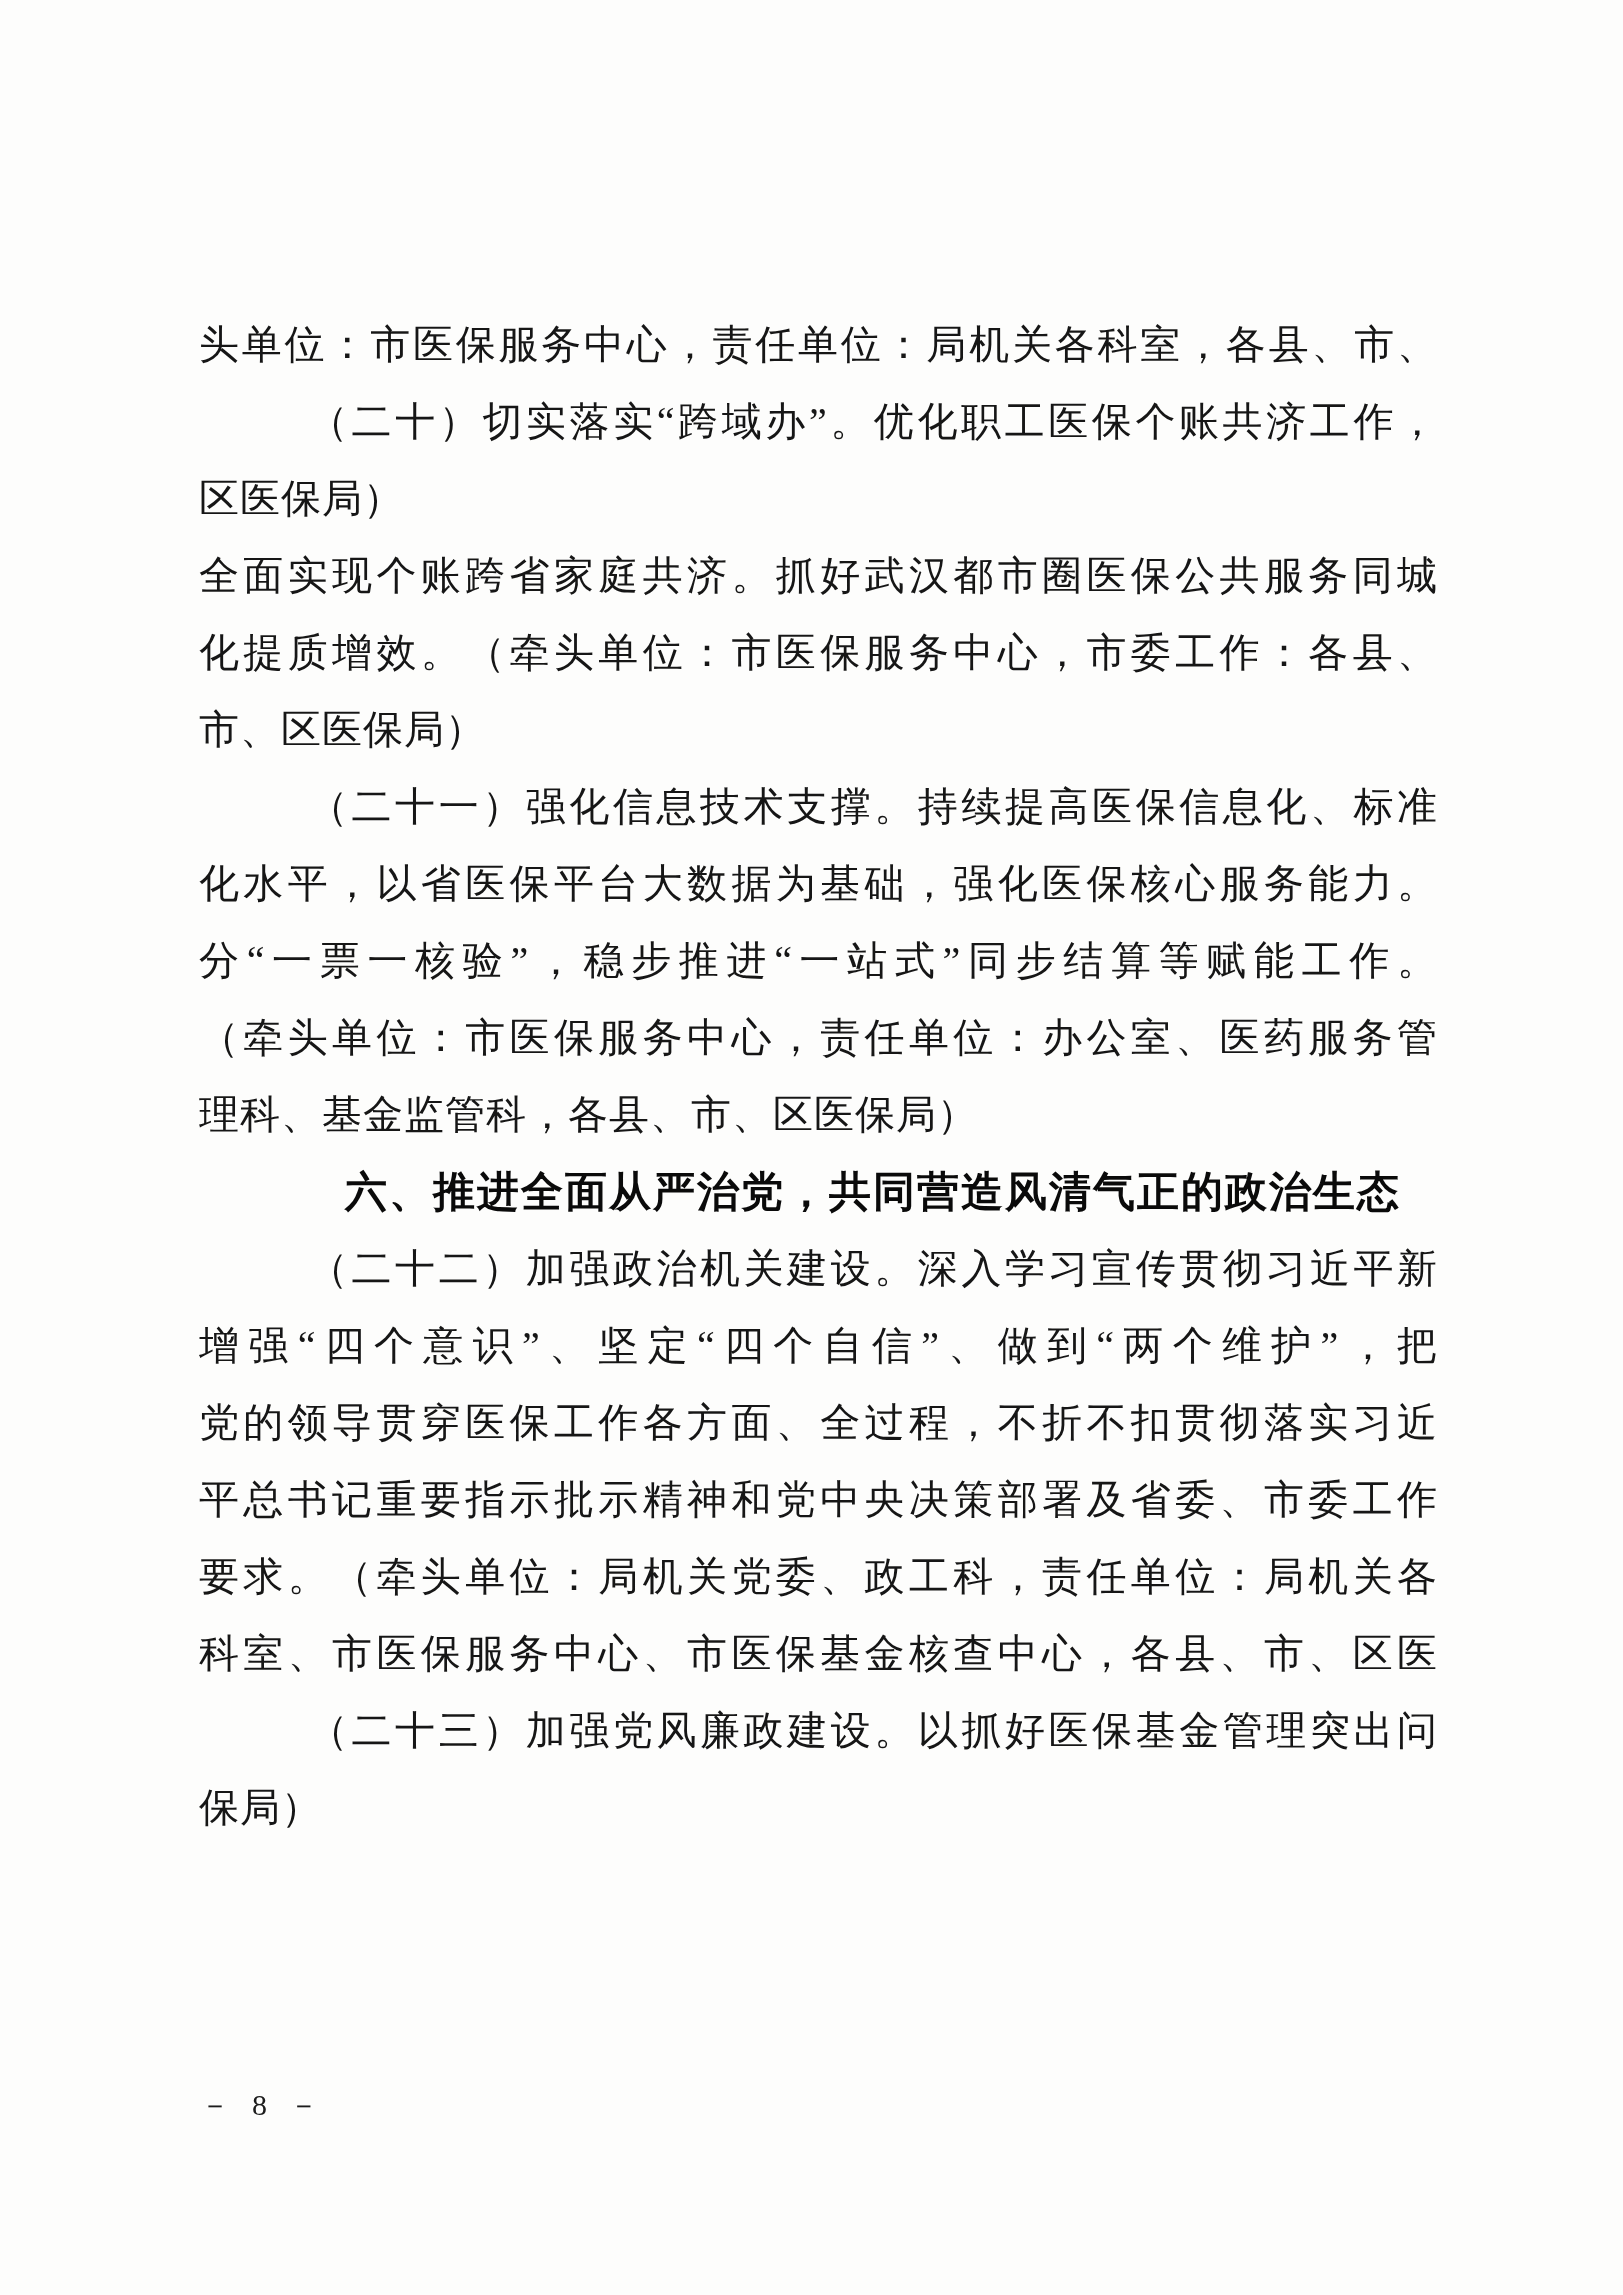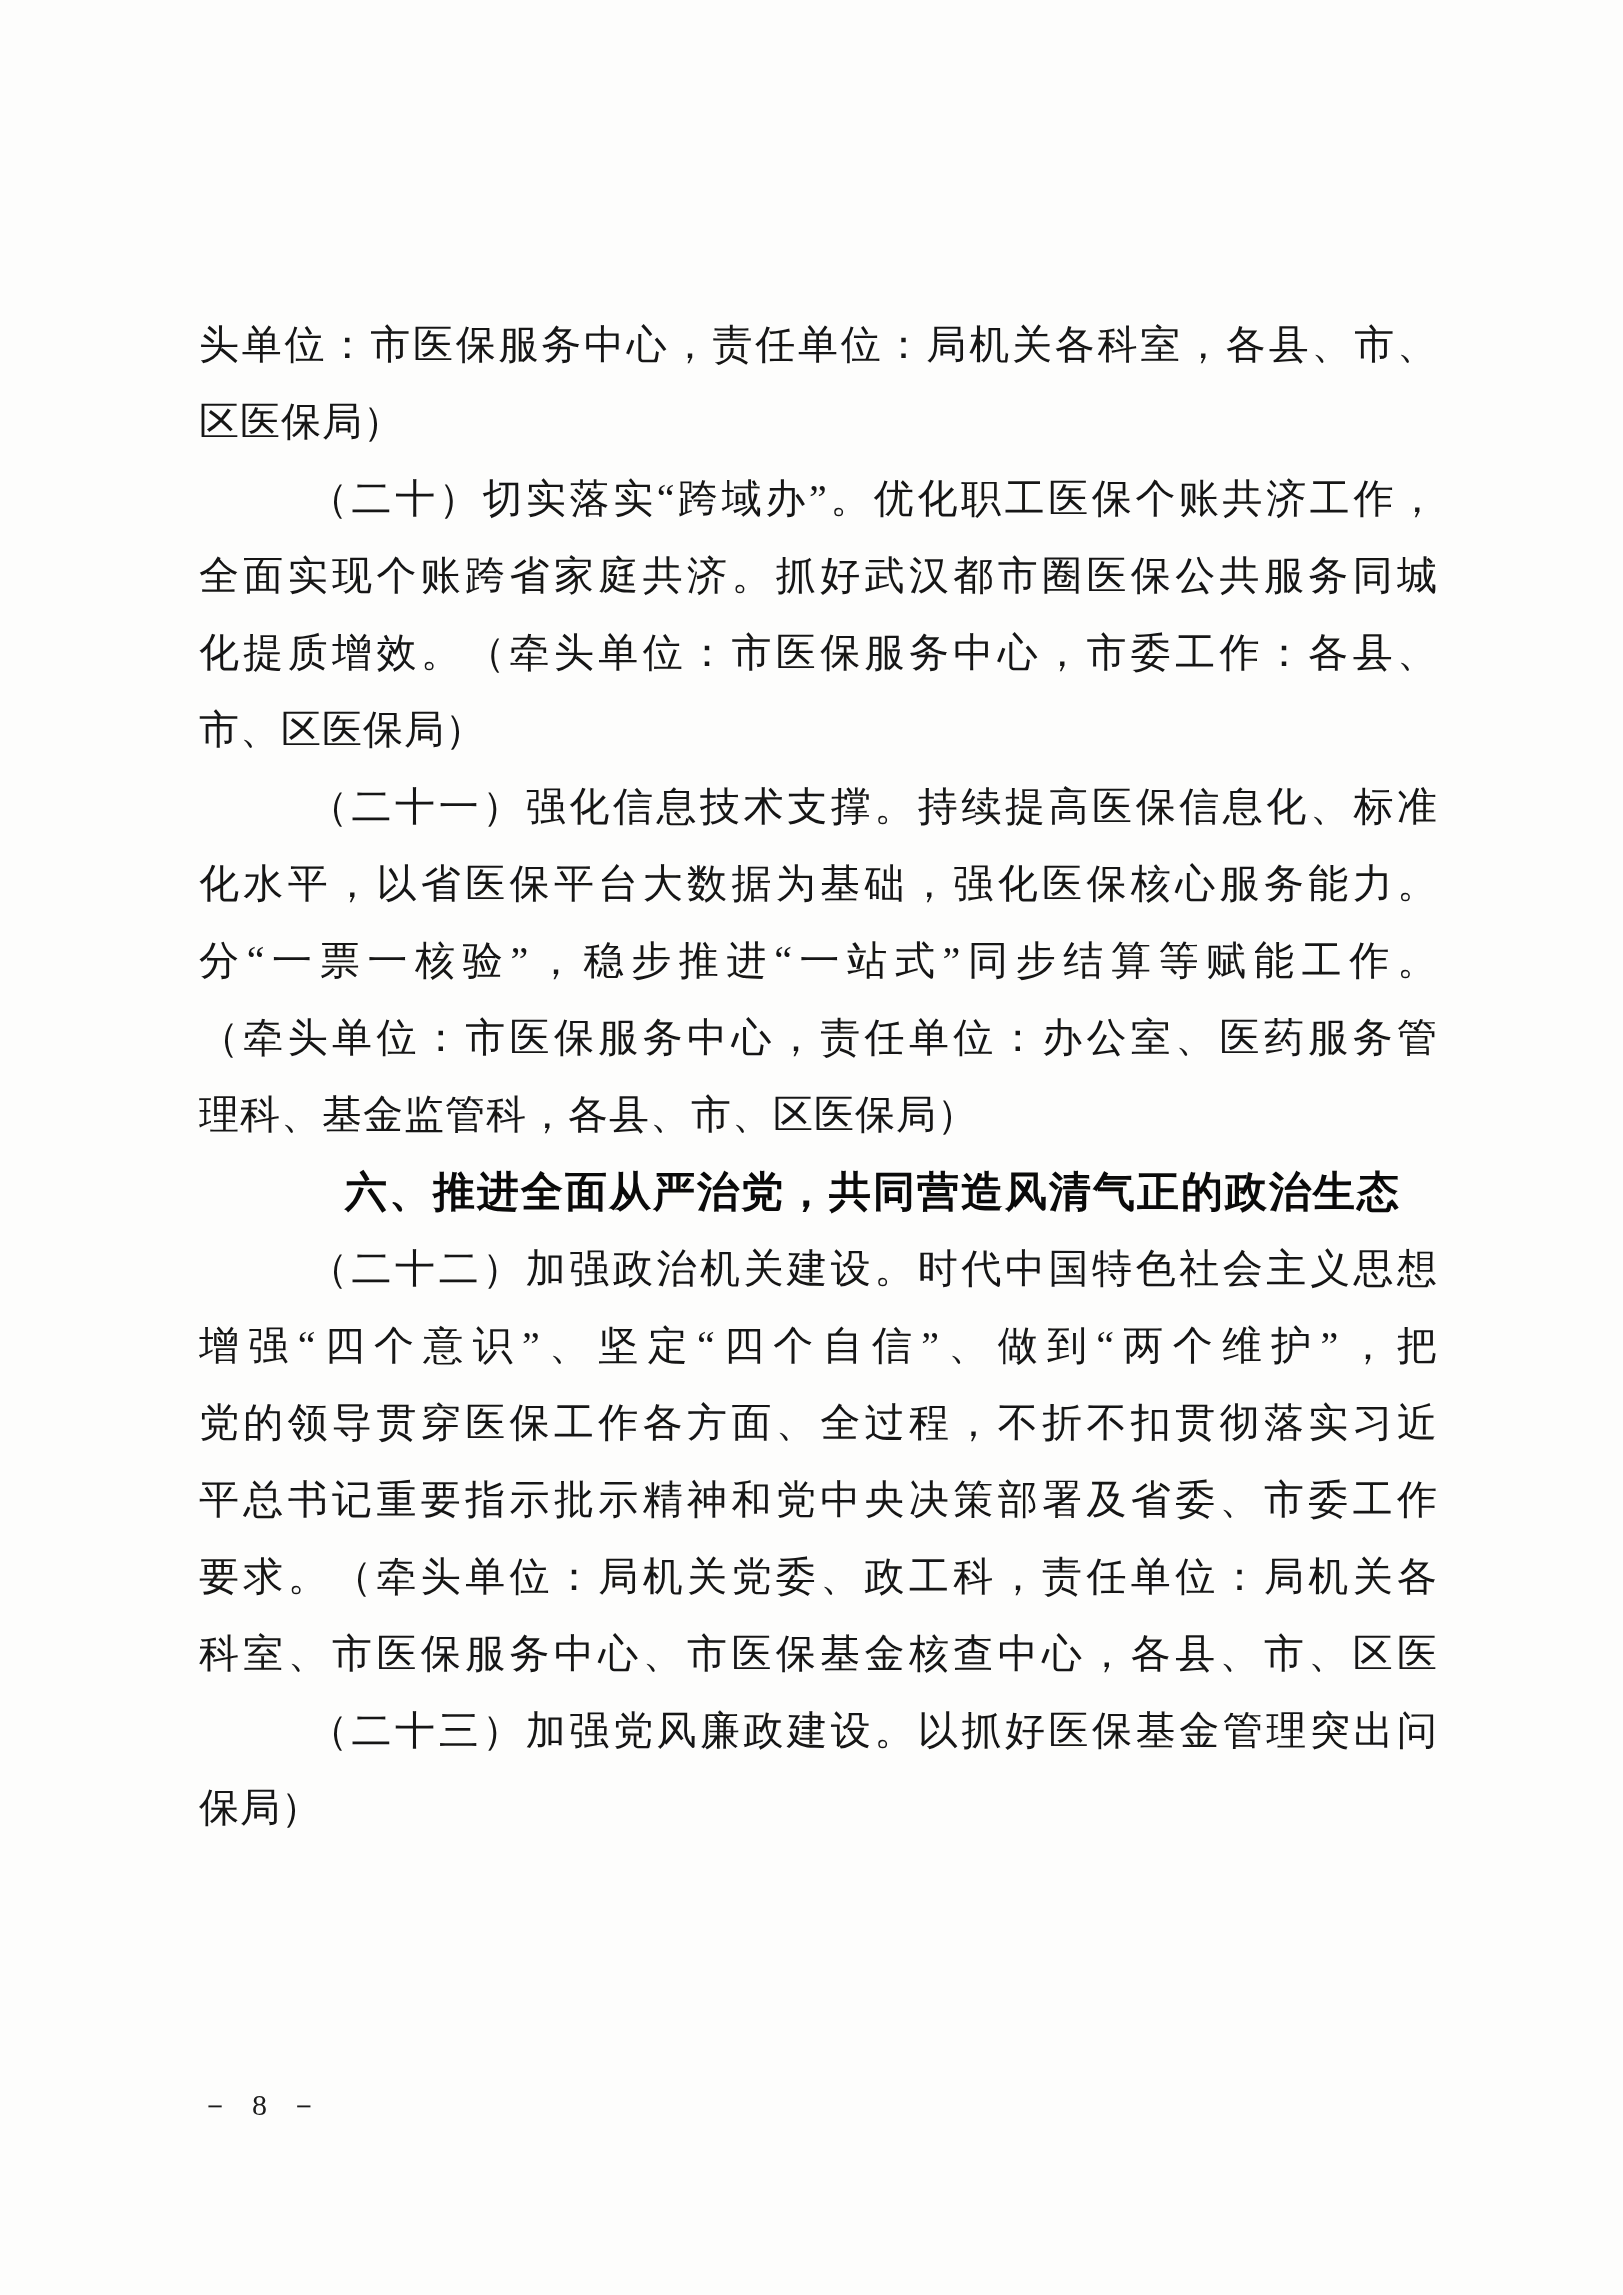--- a/index.html
+++ b/index.html
@@ -67,32 +67,32 @@
     color: #1c1c1c;
     font-family: "Liberation Serif", "DejaVu Serif", serif;
   }
 </style>
 </head>
 <body>
 
 <div class="page">
   <div class="text-block">
     <div class="line j">头单位：市医保服务中心，责任单位：局机关各科室，各县、市、</div>
+    <div class="line j indent">（二十）切实落实“跨域办”。优化职工医保个账共济工作，</div>
     <div class="line">区医保局）</div>
-    <div class="line j indent">（二十）切实落实“跨域办”。优化职工医保个账共济工作，</div>
     <div class="line j">全面实现个账跨省家庭共济。抓好武汉都市圈医保公共服务同城</div>
     <div class="line j">化提质增效。（牵头单位：市医保服务中心，市委工作：各县、</div>
     <div class="line">市、区医保局）</div>
     <div class="line j indent">（二十一）强化信息技术支撑。持续提高医保信息化、标准</div>
     <div class="line j">化水平，以省医保平台大数据为基础，强化医保核心服务能力。</div>
     <div class="line j">分“一票一核验”，稳步推进“一站式”同步结算等赋能工作。</div>
     <div class="line j">（牵头单位：市医保服务中心，责任单位：办公室、医药服务管</div>
     <div class="line">理科、基金监管科，各县、市、区医保局）</div>
     <div class="line heading indent">六、推进全面从严治党，共同营造风清气正的政治生态</div>
-    <div class="line j indent">（二十二）加强政治机关建设。时代中国特色社会主义思想</div>
+    <div class="line j indent">（二十二）加强政治机关建设。深入学习宣传贯彻习近平新</div>
     <div class="line j">增强“四个意识”、坚定“四个自信”、做到“两个维护”，把</div>
     <div class="line j">党的领导贯穿医保工作各方面、全过程，不折不扣贯彻落实习近</div>
     <div class="line j">平总书记重要指示批示精神和党中央决策部署及省委、市委工作</div>
     <div class="line j">要求。（牵头单位：局机关党委、政工科，责任单位：局机关各</div>
     <div class="line j">科室、市医保服务中心、市医保基金核查中心，各县、市、区医</div>
     <div class="line j indent">（二十三）加强党风廉政建设。以抓好医保基金管理突出问</div>
     <div class="line">保局）</div>
   </div>
 
   <div class="page-number">－ 8 －</div>

